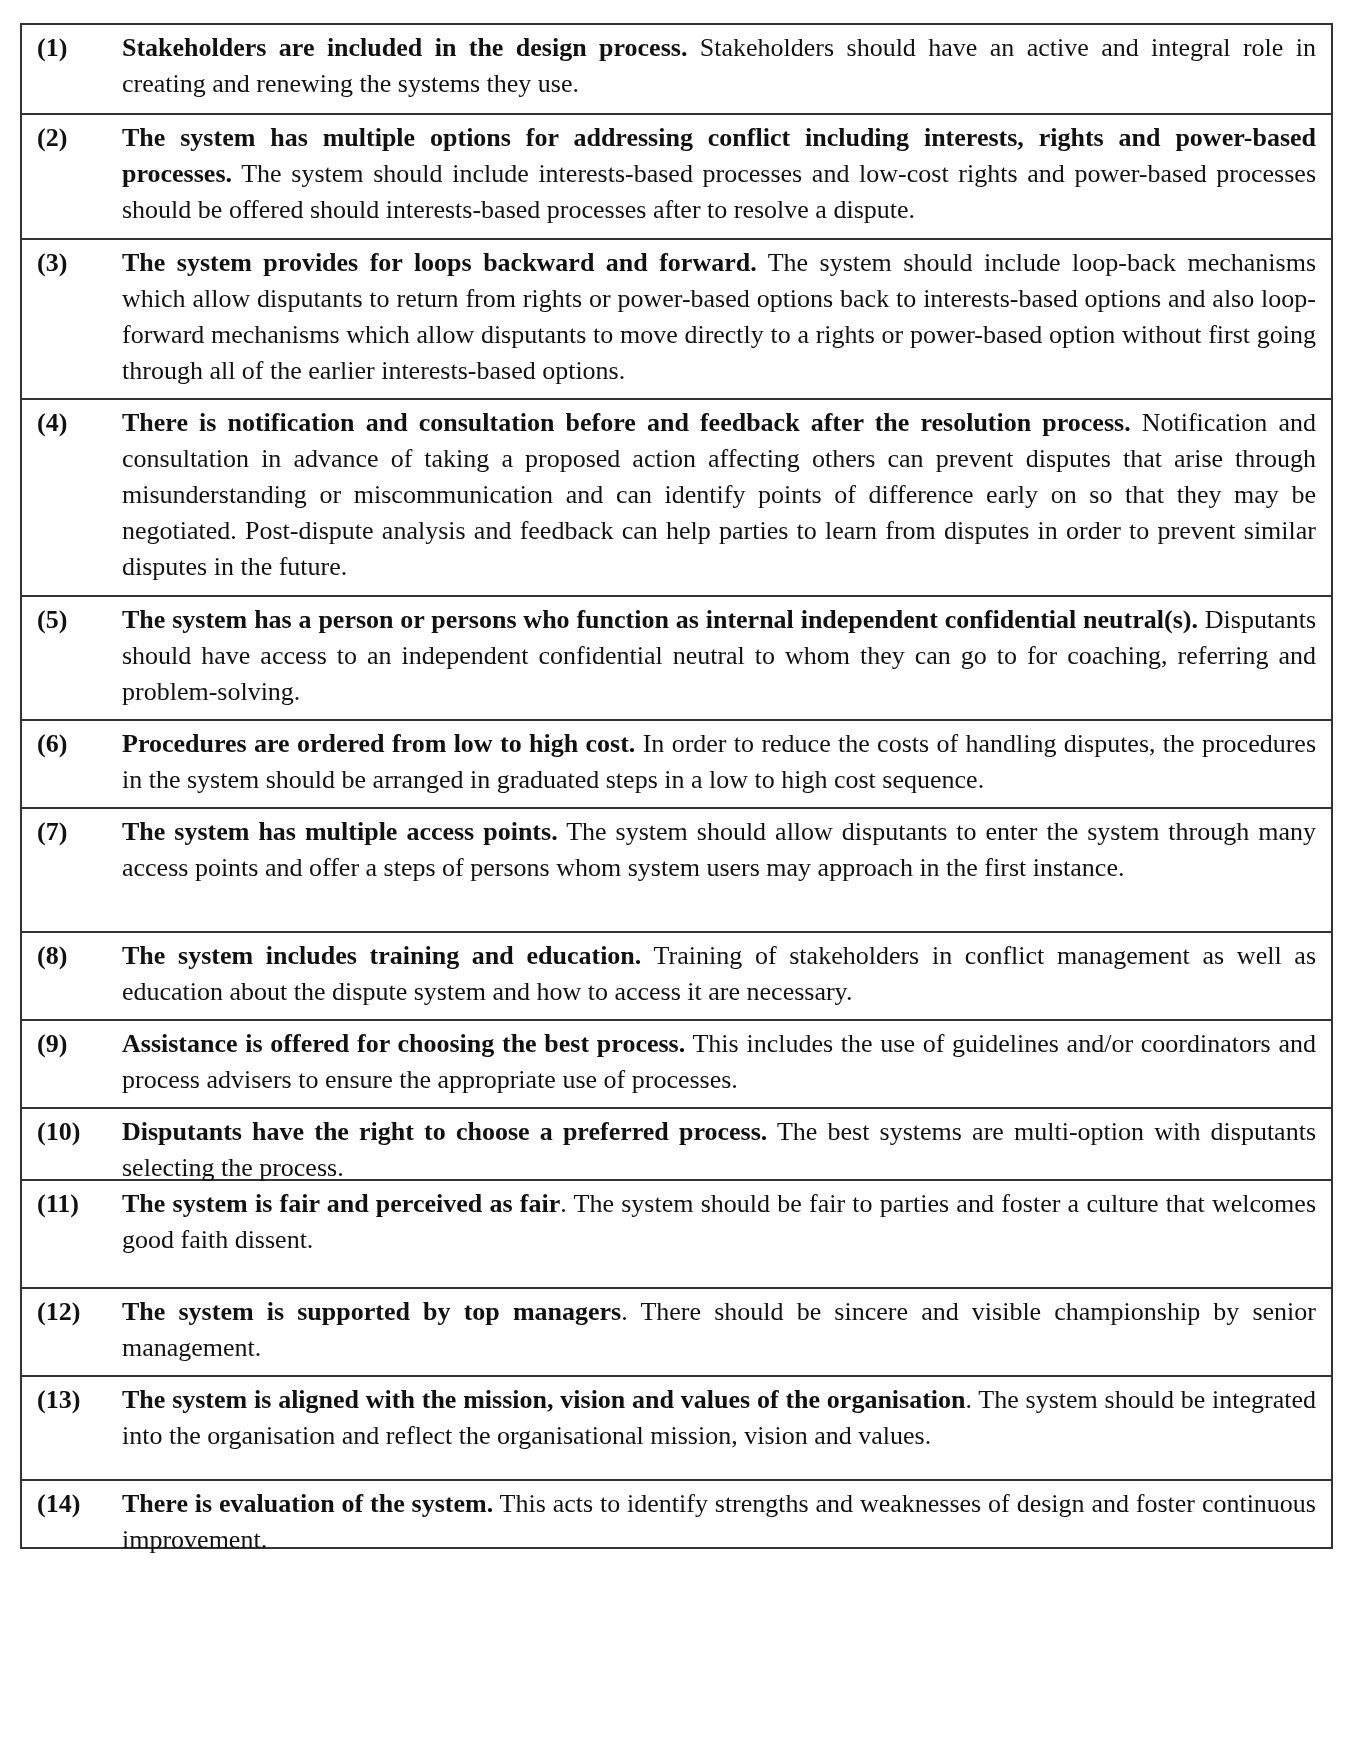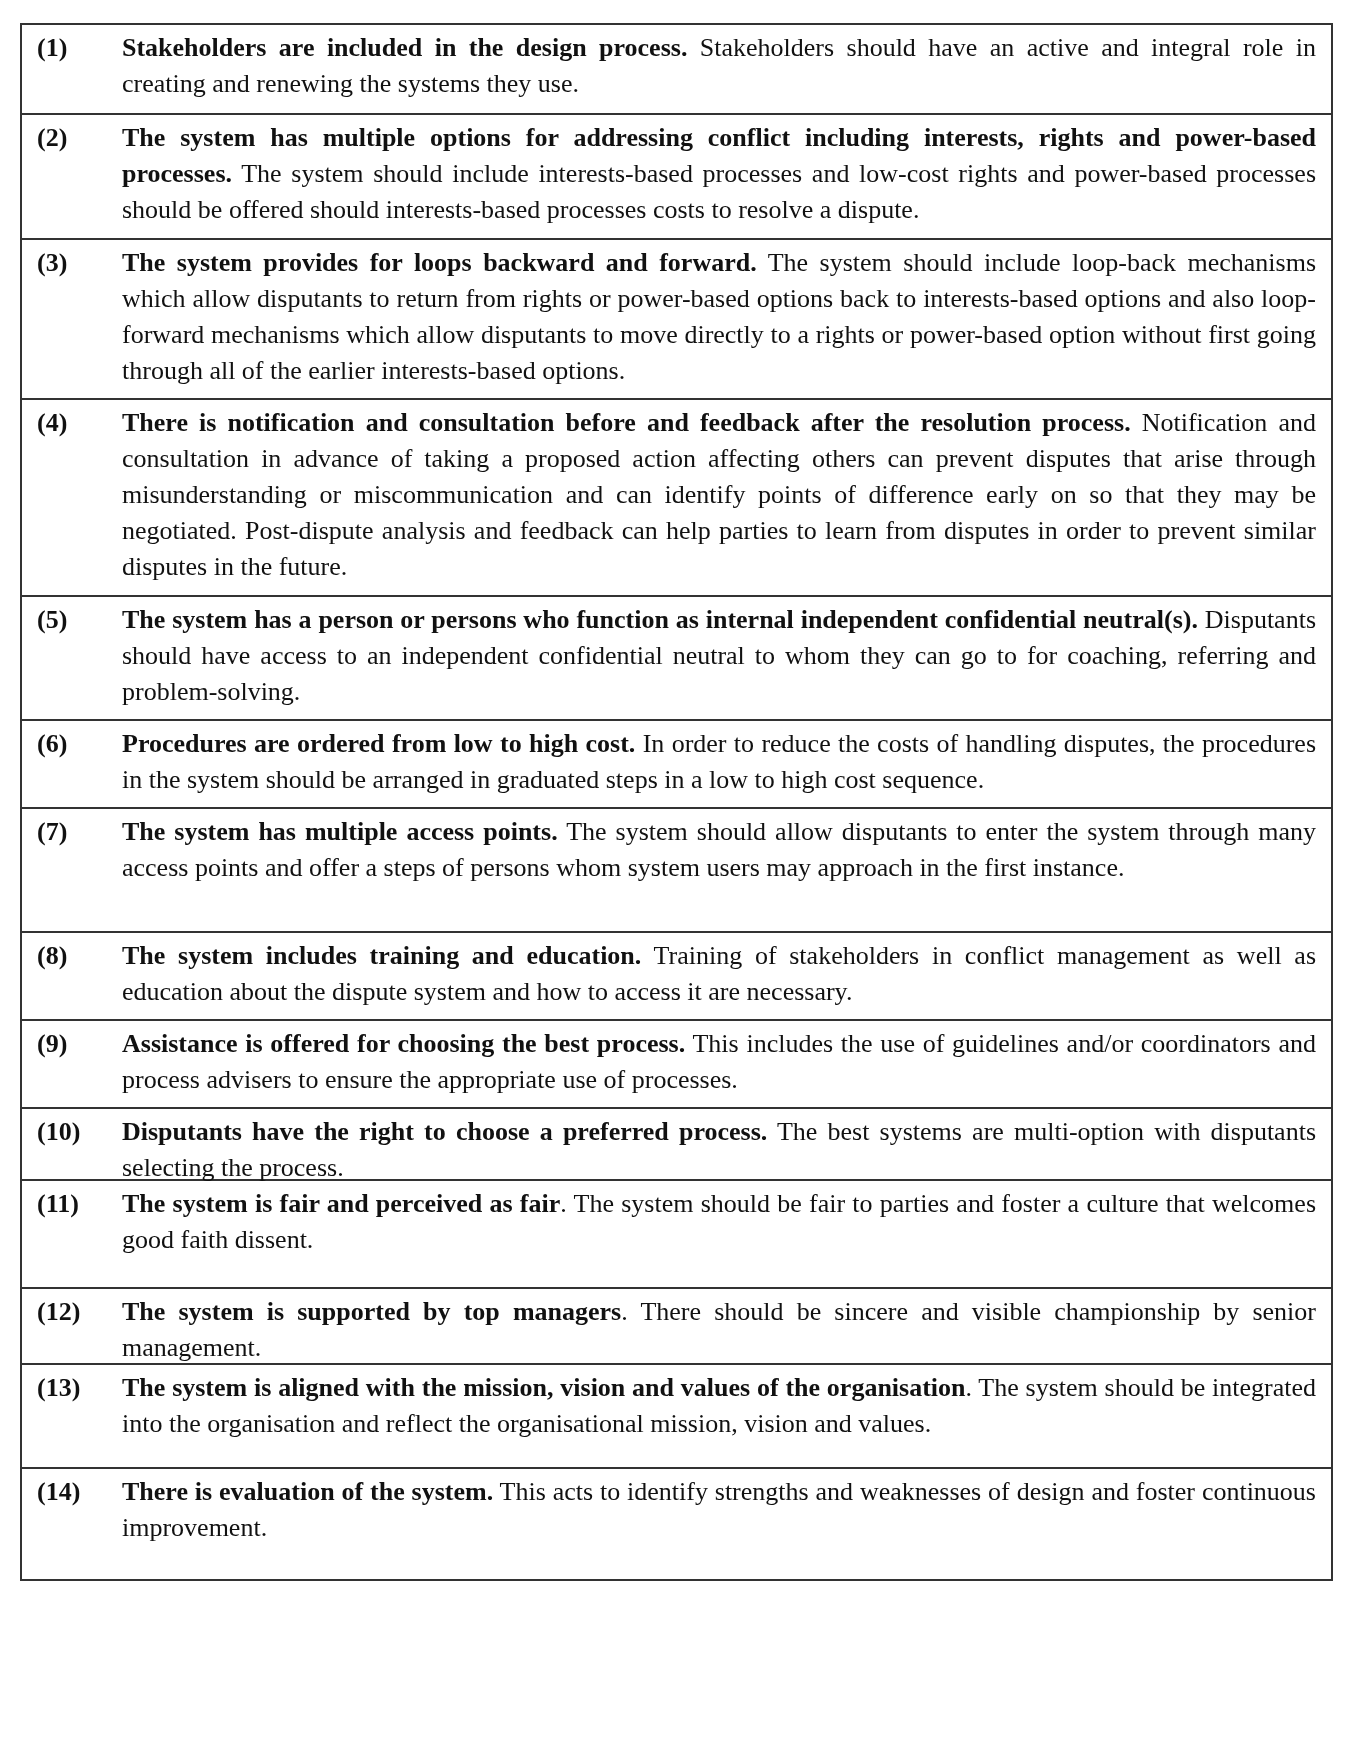--- a/index.html
+++ b/index.html
@@ -55,21 +55,21 @@
 </head>
 <body>
 
 <div class="principles-table">
   <div class="row" style="height:88px">
     <div class="num">(1)</div>
     <div class="text"><span class="lead">Stakeholders are included in the design process.</span><span> Stakeholders should have an active and integral role in creating and renewing the systems they use.</span></div>
   </div>
   <div class="row" style="height:125px">
     <div class="num">(2)</div>
-    <div class="text"><span class="lead">The system has multiple options for addressing conflict including interests, rights and power-based processes.</span><span> The system should include interests-based processes and low-cost rights and power-based processes should be offered should interests-based processes costs to resolve a dispute.</span></div>
+    <div class="text"><span class="lead">The system has multiple options for addressing conflict including interests, rights and power-based processes.</span><span> The system should include interests-based processes and low-cost rights and power-based processes should be offered should interests-based processes after to resolve a dispute.</span></div>
   </div>
   <div class="row" style="height:160px">
     <div class="num">(3)</div>
     <div class="text"><span class="lead">The system provides for loops backward and forward.</span><span> The system should include loop-back mechanisms which allow disputants to return from rights or power-based options back to interests-based options and also loop-forward mechanisms which allow disputants to move directly to a rights or power-based option without first going through all of the earlier interests-based options.</span></div>
   </div>
   <div class="row" style="height:197px">
     <div class="num">(4)</div>
     <div class="text"><span class="lead">There is notification and consultation before and feedback after the resolution process.</span><span> Notification and consultation in advance of taking a proposed action affecting others can prevent disputes that arise through misunderstanding or miscommunication and can identify points of difference early on so that they may be negotiated. Post-dispute analysis and feedback can help parties to learn from disputes in order to prevent similar disputes in the future.</span></div>
   </div>
   <div class="row" style="height:124px">
@@ -93,25 +93,25 @@
     <div class="text"><span class="lead">Assistance is offered for choosing the best process.</span><span> This includes the use of guidelines and/or coordinators and process advisers to ensure the appropriate use of processes.</span></div>
   </div>
   <div class="row" style="height:72px">
     <div class="num">(10)</div>
     <div class="text"><span class="lead">Disputants have the right to choose a preferred process.</span><span> The best systems are multi-option with disputants selecting the process.</span></div>
   </div>
   <div class="row" style="height:108px">
     <div class="num">(11)</div>
     <div class="text"><span class="lead">The system is fair and perceived as fair</span><span>. The system should be fair to parties and foster a culture that welcomes good faith dissent.</span></div>
   </div>
-  <div class="row" style="height:76px">
+  <div class="row" style="height:88px">
     <div class="num">(12)</div>
     <div class="text"><span class="lead">The system is supported by top managers</span><span>. There should be sincere and visible championship by senior management.</span></div>
   </div>
   <div class="row" style="height:104px">
     <div class="num">(13)</div>
     <div class="text"><span class="lead">The system is aligned with the mission, vision and values of the organisation</span><span>. The system should be integrated into the organisation and reflect the organisational mission, vision and values.</span></div>
   </div>
-  <div class="row" style="height:112px">
+  <div class="row" style="height:68px">
     <div class="num">(14)</div>
     <div class="text"><span class="lead">There is evaluation of the system.</span><span> This acts to identify strengths and weaknesses of design and foster continuous improvement.</span></div>
   </div>
 </div>
 
 </body></html>

